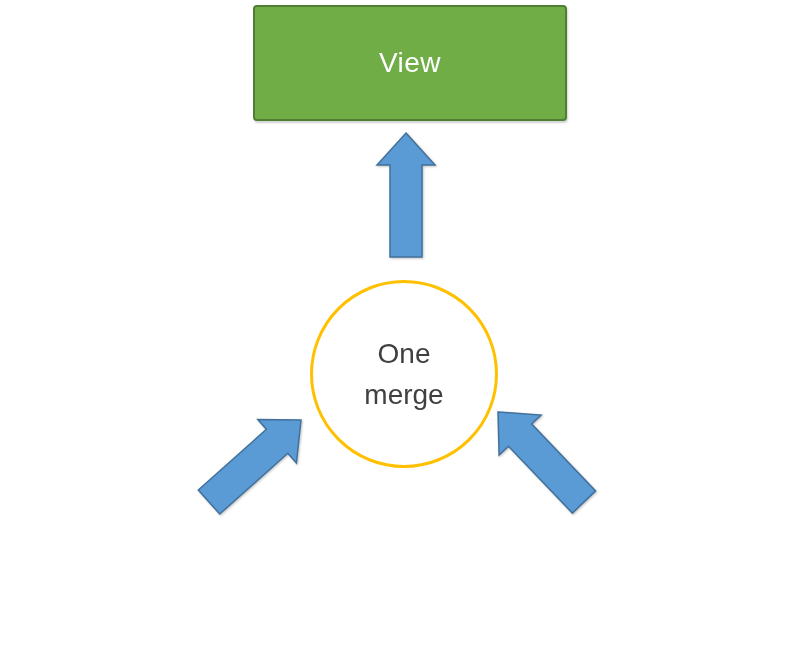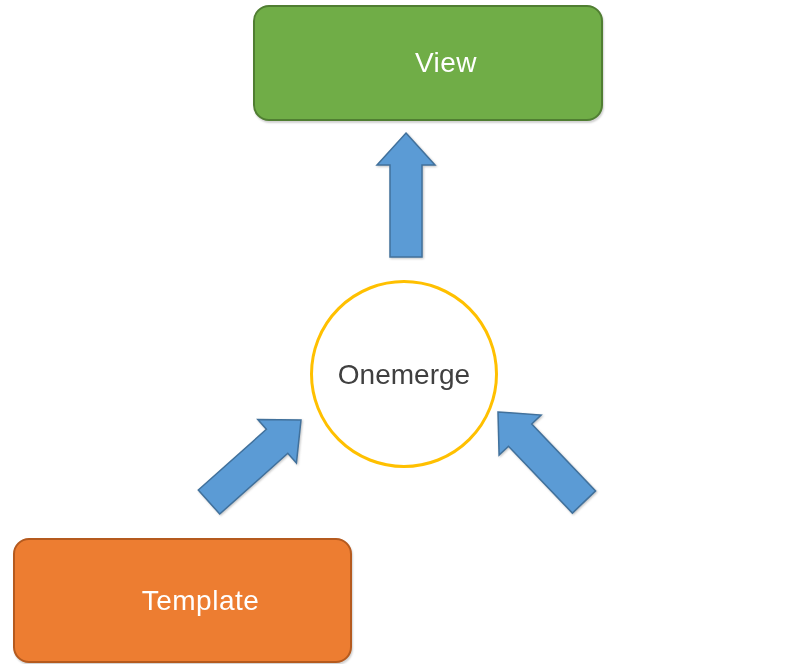--- a/index.html
+++ b/index.html
@@ -13,26 +13,25 @@
     width: 808px;
     height: 664px;
     background: #ffffff;
     overflow: hidden;
   }
   .node-box {
     position: absolute;
     display: flex;
     align-items: center;
     justify-content: center;
-    border-radius: 16px;
+    border-radius: 4px;
     color: #ffffff;
     font-size: 28px;
     letter-spacing: 0.5px;
     box-shadow: 1px 2px 2px rgba(0,0,0,0.18);
-    padding-left: 36px;
   }
   .node-view {
     left: 253px; top: 5px;
     width: 310px; height: 112px;
     background: #70AD47;
     border: 2px solid #507E32;
   }
   .node-template {
     left: 13px; top: 538px;
     width: 299px; height: 121px;
@@ -46,21 +45,21 @@
     border: 2px solid #41719C;
   }
   .node-merge {
     position: absolute;
     left: 310px; top: 280px;
     width: 188px; height: 188px;
     border-radius: 50%;
     background: #ffffff;
     border: 3px solid #FFC000;
     display: flex;
-    flex-direction: row;
+    flex-direction: column;
     align-items: center;
     justify-content: center;
     color: #404040;
     font-size: 28px;
     line-height: 41px;
     text-align: center;
     box-sizing: border-box;
   }
   .arrows-layer {
     position: absolute;
@@ -89,18 +88,15 @@
     <polygon class="arrow-poly" stroke-width="1.5" points="301,420 296.4,463 287.8,453.3 219.7,514 198.3,490 266.4,429.3 257.8,419.6" fill="#5B9BD5" stroke="#41719C"></polygon>
 
     <polygon class="arrow-poly" stroke-width="1.5" points="498,412 541.1,415.1 531.7,424 595.6,490.9 572.4,513.1 508.5,446.2 499.1,455.1" fill="#5B9BD5" stroke="#41719C"></polygon>
   </svg>
 
   <div class="node-merge">
     <span>One</span>
     <span>merge</span>
   </div>
 
-  <div class="node-box node-template">
-    <span>Template</span>
-  </div>
 
 
 </div>
 
 </body></html>

